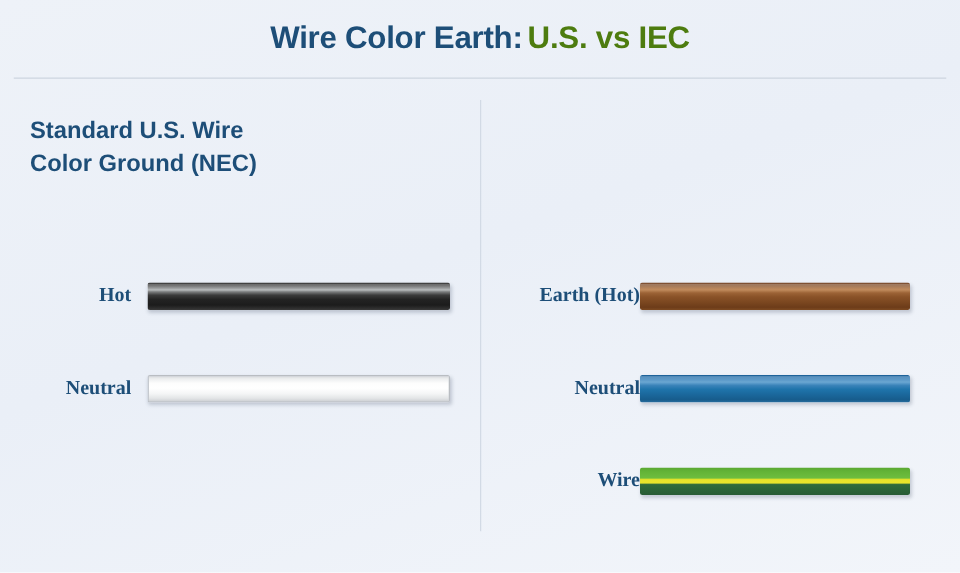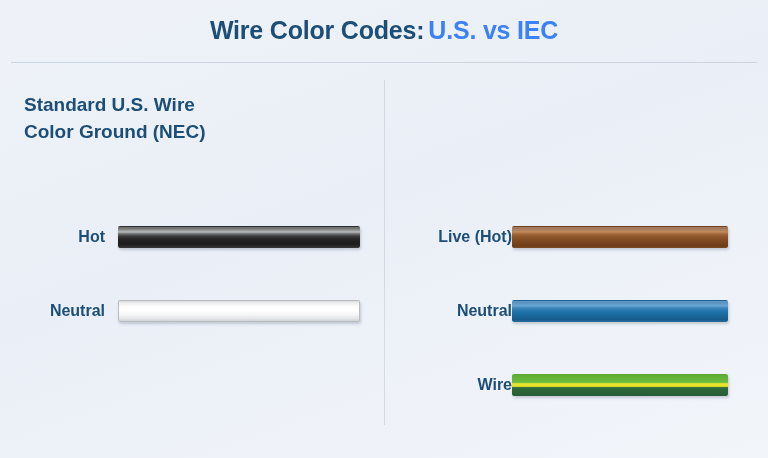--- a/index.html
+++ b/index.html
@@ -30,21 +30,21 @@
     width: 768px;
     text-align: center;
   }
   .title {
     font-size: 25px;
     font-weight: bold;
     letter-spacing: -0.2px;
     white-space: nowrap;
   }
   .title .t-main { color: #1d4e78; }
-  .title .t-accent { color: #3b82f6; margin-left: 4px; }
+  .title .t-accent { color: #4d7c0f; margin-left: 4px; }
 
   .title-rule {
     position: absolute;
     top: 62px;
     left: 11px;
     width: 746px;
     height: 1px;
     background: #cdd5e0;
   }
 
@@ -79,20 +79,21 @@
   
   .rows {
     position: absolute;
     top: 108px;
     left: 0;
     width: 384px;
   }
   .wire-row {
     position: relative;
     height: 74px;
+    font-family: Liberation Serif, serif;
   }
   .wire-label {
     position: absolute;
     top: 50%;
     transform: translateY(-50%);
     font-size: 16px;
     font-weight: bold;
     color: #1d4e78;
     white-space: nowrap;
   }
@@ -228,21 +229,21 @@
     pointer-events: none;
   }
 </style>
 </head>
 <body>
 
 <div class="infographic">
 
   <div class="title-wrap">
     <div class="title">
-      <span class="t-main">Wire Color Codes:</span><span class="t-accent">U.S. vs IEC</span>
+      <span class="t-main">Wire Color Earth:</span><span class="t-accent">U.S. vs IEC</span>
     </div>
   </div>
 
   <div class="title-rule"></div>
   <div class="v-divider"></div>
 
   <div class="column col-left">
     <div class="col-heading">
       <div>Standard U.S. Wire</div>
       <div>Color Ground (NEC)</div>
@@ -267,21 +268,21 @@
 
 
     </div>
   </div>
 
   <div class="column col-right">
 
     <div class="rows">
 
       <div class="wire-row">
-        <div class="wire-label">Live (Hot)</div>
+        <div class="wire-label">Earth (Hot)</div>
         <div class="wire">
           <div class="wire-body w-brown"></div>
           <div class="gloss"></div>
         </div>
       </div>
 
       <div class="wire-row">
         <div class="wire-label">Neutral</div>
         <div class="wire">
           <div class="wire-body w-blue"></div>

